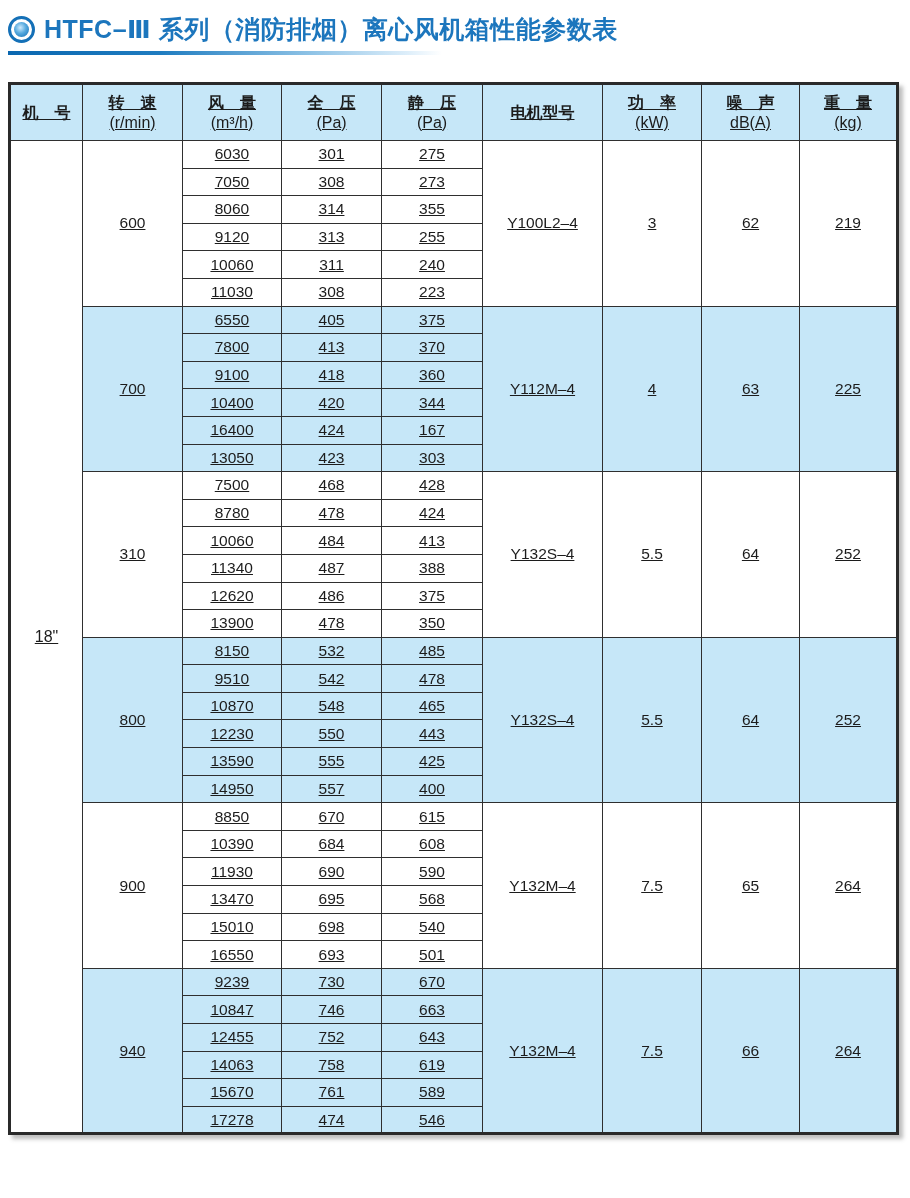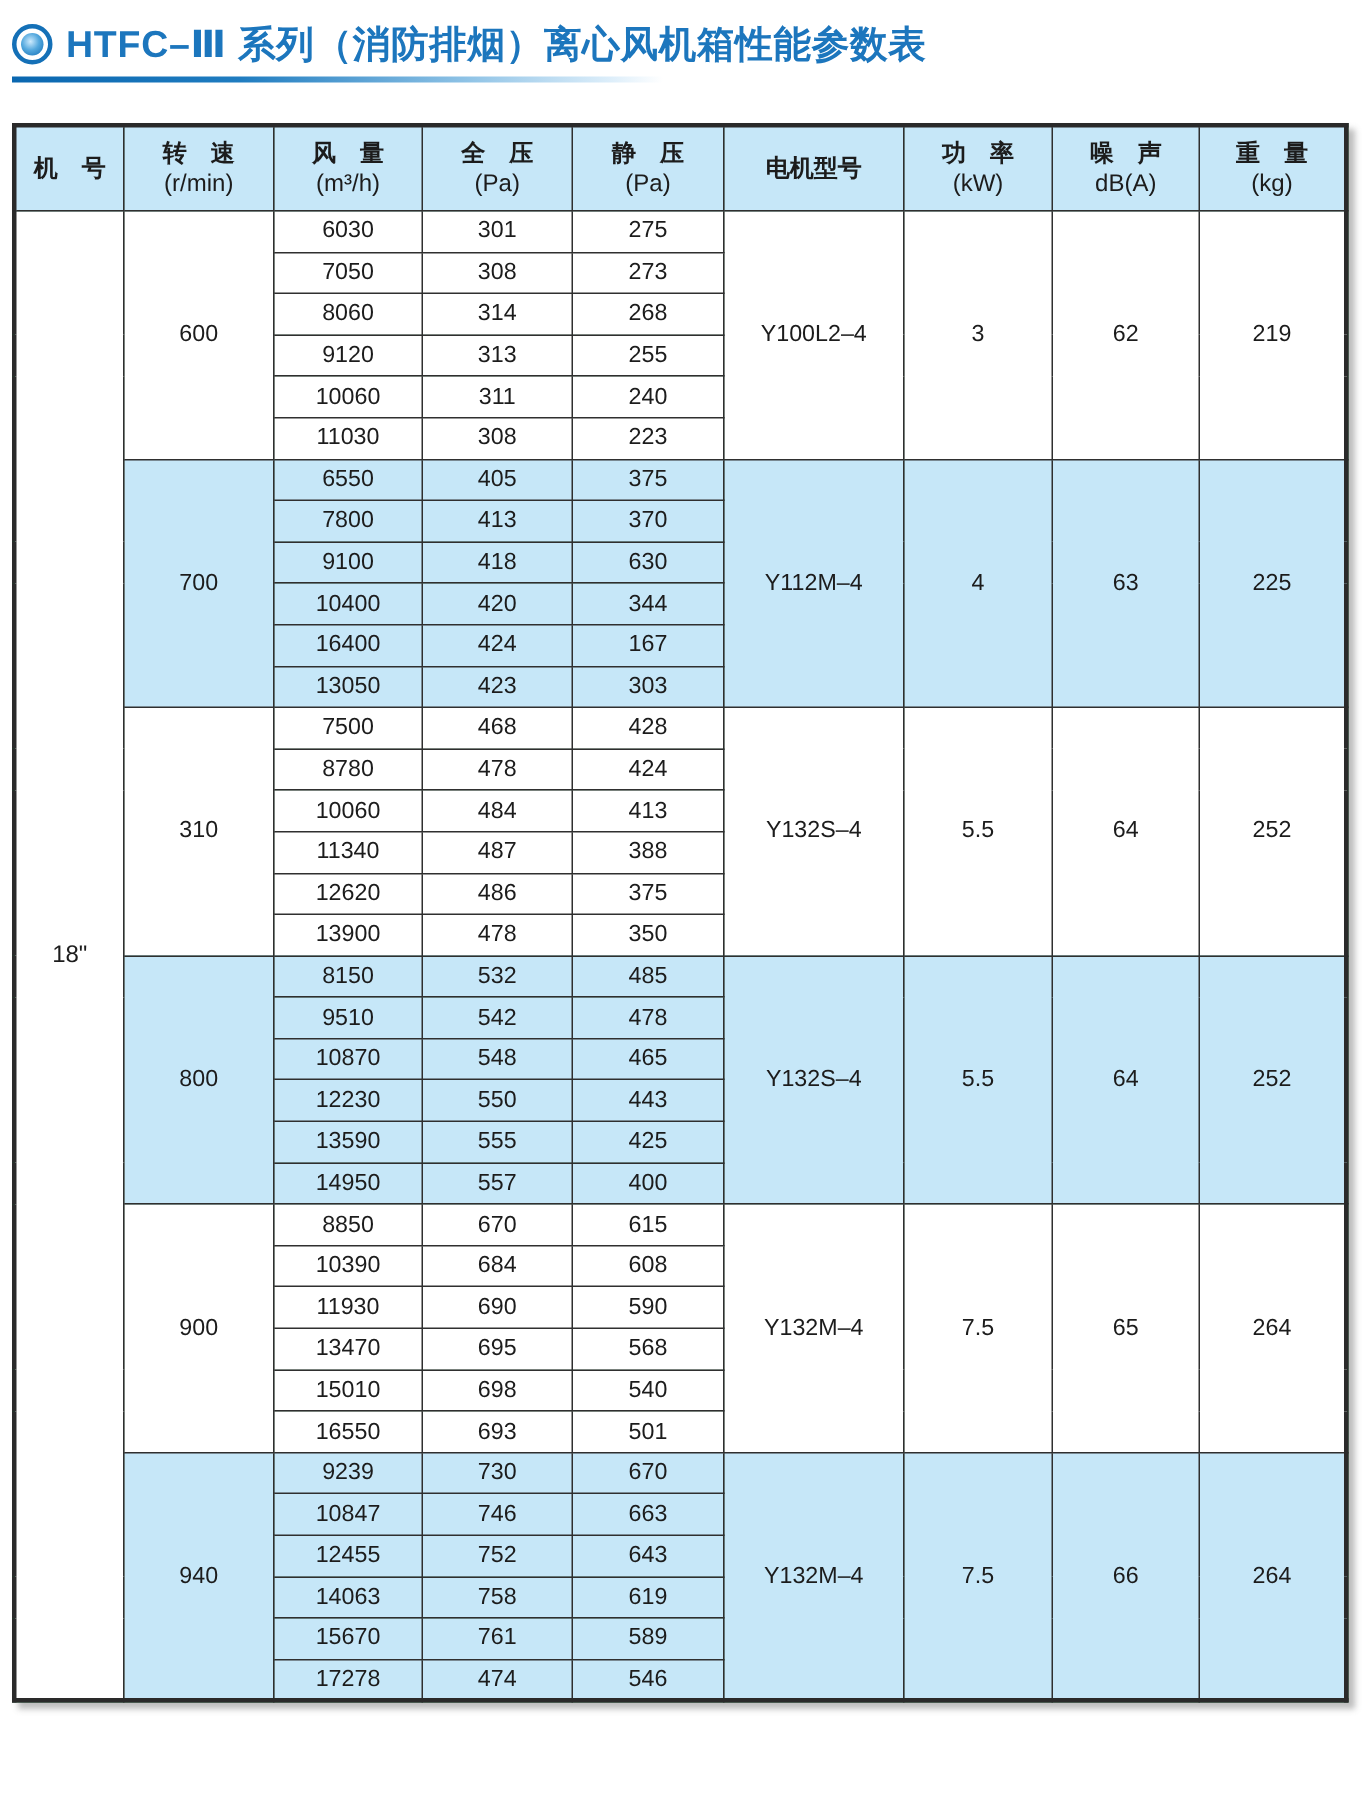--- a/index.html
+++ b/index.html
@@ -38,23 +38,24 @@
     width: 434px; height: 4px;
     background: linear-gradient(to right, #0a67b0 0%, #1f7cc0 35%, #8fc3e6 70%, #ddeefa 92%, rgba(255,255,255,0) 100%);
   }
 
   
   table.perf {
     border-collapse: collapse;
     table-layout: fixed;
     margin: 27px 0 0 8px;
     width: 890px;
-    background: #14532d;
+    background: #bef264;
     border: 3px solid #2a2a2a;
     box-shadow: 4px 4px 4px rgba(110,110,110,0.45);
+    text-decoration: underline;
   }
   .perf th, .perf td {
     border: 1px solid #2f2f2f;
     text-align: center; vertical-align: middle;
     padding: 0;
   }
   .perf thead th {
     height: 57px;
     background: #c6e7f8;
     font-size: 16px; font-weight: bold;
@@ -147,21 +148,21 @@
           <td rowspan="6">219</td>
         </tr>
         <tr>
           <td>7050</td>
           <td>308</td>
           <td>273</td>
         </tr>
         <tr>
           <td>8060</td>
           <td>314</td>
-          <td>268</td>
+          <td>355</td>
         </tr>
         <tr>
           <td>9120</td>
           <td>313</td>
           <td>255</td>
         </tr>
         <tr>
           <td>10060</td>
           <td>311</td>
           <td>240</td>
@@ -182,21 +183,21 @@
           <td class="shaded" rowspan="6">225</td>
         </tr>
         <tr>
           <td class="shaded">7800</td>
           <td class="shaded">413</td>
           <td class="shaded">370</td>
         </tr>
         <tr>
           <td class="shaded">9100</td>
           <td class="shaded">418</td>
-          <td class="shaded">630</td>
+          <td class="shaded">360</td>
         </tr>
         <tr>
           <td class="shaded">10400</td>
           <td class="shaded">420</td>
           <td class="shaded">344</td>
         </tr>
         <tr>
           <td class="shaded">16400</td>
           <td class="shaded">424</td>
           <td class="shaded">167</td>

